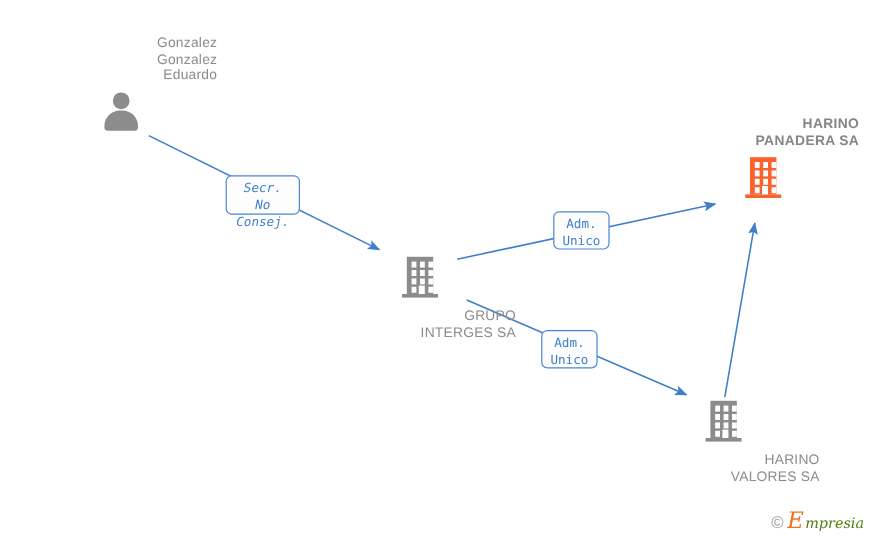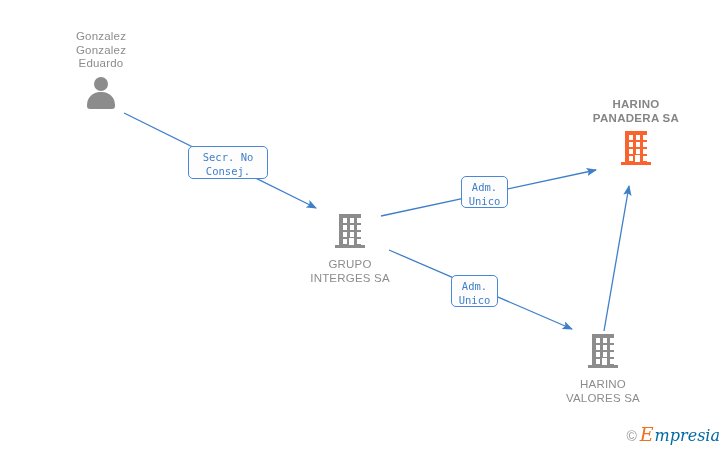--- a/index.html
+++ b/index.html
@@ -23,21 +23,21 @@
   .edge-layer {
     position: absolute;
     left: 0; top: 0;
     width: 728px;
     height: 450px;
     pointer-events: none;
   }
   
   .node {
     position: absolute;
-    text-align: center;
+    text-align: right;
     width: 160px;
     margin-left: -80px;
   }
   .node-label {
     font-size: 11.5px;
     line-height: 13.5px;
     color: #8c8c8c;
     letter-spacing: 0.2px;
     white-space: pre-line;
   }
@@ -152,24 +152,24 @@
     font-family: "Liberation Sans", sans-serif;
   }
   #watermark .brand-e {
     color: #ef7222;
     font-family: "DejaVu Serif", serif;
     font-style: italic;
     font-size: 19px;
     line-height: 19px;
   }
   #watermark .brand-rest {
-    color: #0369a1;
+    color: #4d7c0f;
     font-family: "DejaVu Serif", serif;
     font-style: italic;
-    font-size: 16px;
+    font-size: 12px;
     line-height: 16px;
     margin-left: -2px;
   }
 </style>
 </head>
 <body>
 
 <div id="canvas">
 
   <svg class="edge-layer" width="728" height="450" viewBox="0 0 728 450">
@@ -262,21 +262,21 @@
         <div class="win" style="left:22px; top:18px;"></div>
         <div class="win" style="left:8px;  top:25px;"></div>
         <div class="win" style="left:22px; top:25px;"></div>
         <div class="door" style="left:14px; top:24px; width:5px; height:7px;"></div>
       </div>
     </div>
     <div class="node-label">HARINO
 VALORES SA</div>
   </div>
 
-  <div class="edge-label" style="left:188px; top:146px; width:80px; height:33px;">Secr. No
+  <div class="edge-label" style="left:188px; top:146px; width:62px; height:33px;font-style:italic;">Secr. No
 Consej.</div>
 
   <div class="edge-label" style="left:461px; top:176px; width:47px; height:32px;">Adm.
 Unico</div>
 
   <div class="edge-label" style="left:451px; top:275px; width:47px; height:32px;">Adm.
 Unico</div>
 
 
   <div id="watermark">

